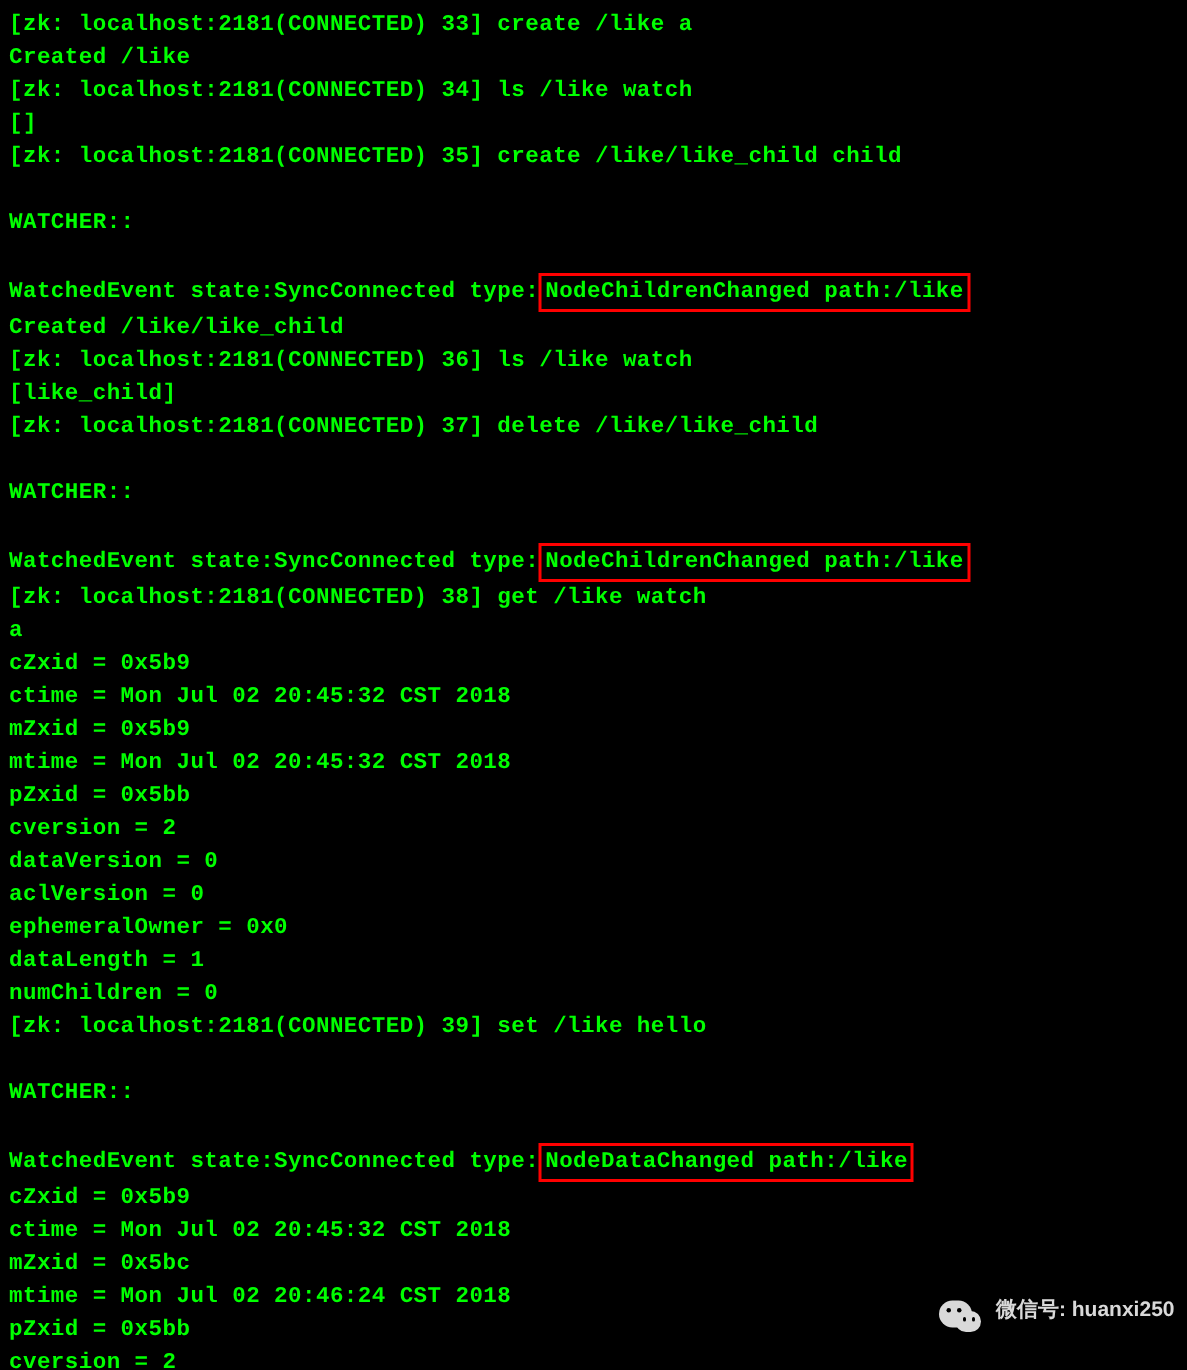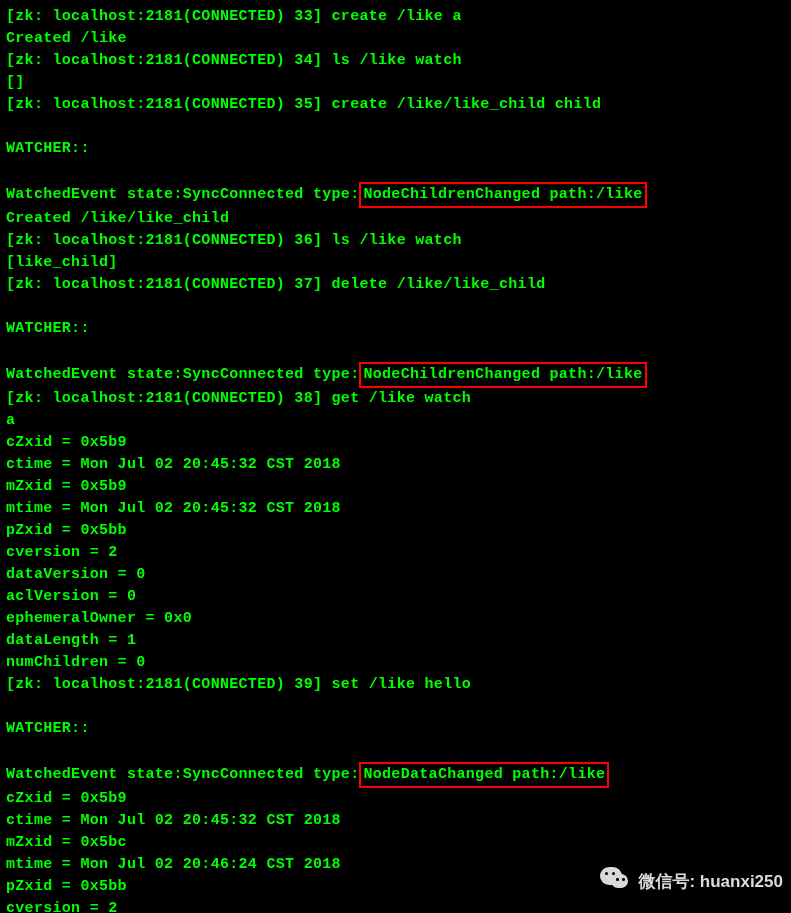--- a/index.html
+++ b/index.html
@@ -36,25 +36,25 @@
       border: 2px solid #ff0000;
       padding: 0 2px;
       display: inline-block;
     }
     
     .watermark {
       position: absolute;
       bottom: 20px;
       right: 8px;
       display: flex;
-      align-items: flex-end;
+      align-items: flex-start;
       gap: 8px;
       color: #ffffff;
       font-family: Arial, sans-serif;
-      font-size: 17px;
+      font-size: 14px;
       opacity: 0.85;
     }
     
     .wechat-icon {
       width: 32px;
       height: 32px;
       position: relative;
     }
     
     .wechat-icon .bubble-large {

